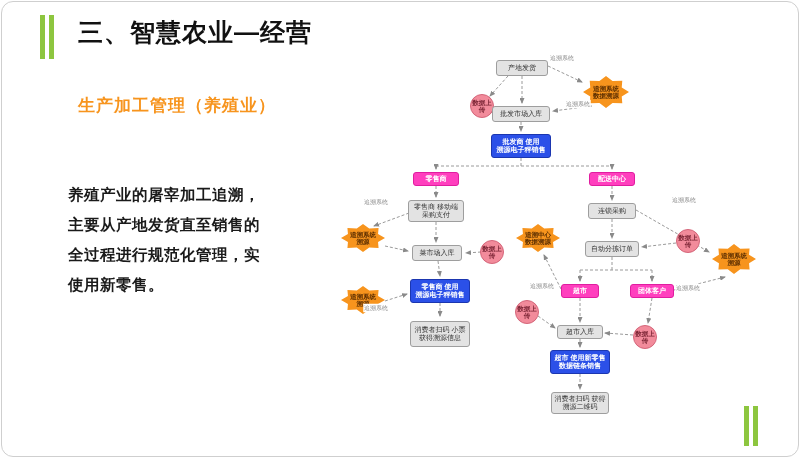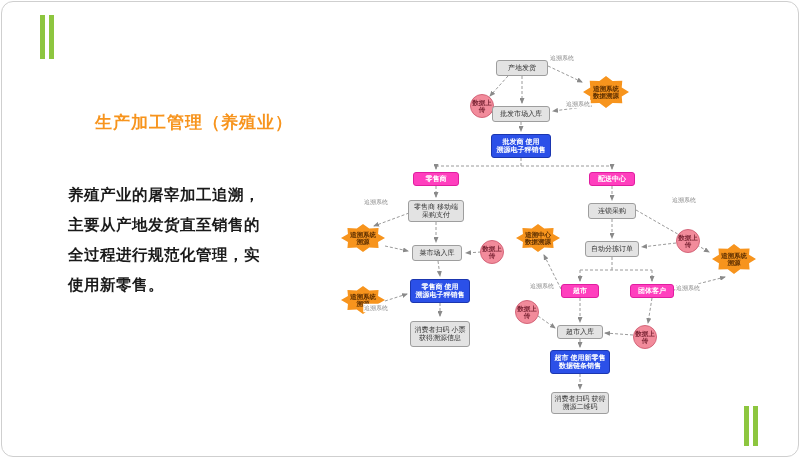--- a/index.html
+++ b/index.html
@@ -7,21 +7,21 @@
 
   
   .bars{position:absolute;display:flex;gap:4px;}
   .bars .bar{display:block;width:5px;background:var(--accent-green,#8DC63F);}
   .bars-tl{left:38px;top:13px;height:44px;}
   .bars-tl .bar{height:44px;}
   .bars-br{left:742px;top:404px;height:40px;}
   .bars-br .bar{height:40px;}
 
   .title{position:absolute;left:76px;top:14px;margin:0;font-size:25px;font-weight:bold;color:#111;letter-spacing:1px;}
-  .subtitle{position:absolute;left:76px;top:92px;margin:17px;font-size:17px;font-weight:bold;color:var(--orange,#F7941D);letter-spacing:1px;}
+  .subtitle{position:absolute;left:76px;top:92px;margin:0;font-size:17px;font-weight:bold;color:var(--orange,#F7941D);letter-spacing:1px;}
   .body-text{position:absolute;left:66px;top:178px;margin:0;width:232px;font-size:15.5px;font-weight:bold;color:#1a1a1a;line-height:30px;letter-spacing:0.5px;white-space:pre-line;}
 
   
   .flowchart{position:absolute;left:338px;top:48px;width:442px;height:396px;}
   .flowchart svg{position:absolute;left:0;top:0;}
   .nodes{position:absolute;left:0;top:0;width:100%;height:100%;}
   .node{position:absolute;box-sizing:border-box;display:flex;align-items:center;justify-content:center;text-align:center;font-size:7px;line-height:1.15;white-space:pre-line;padding:1px;border-radius:3px;}
   .node.gray{background:var(--node-gray-fill,#E3E3E3);border:1px solid var(--node-gray-border,#9E9E9E);color:#333;}
   .node.blue{background:var(--blue-fill,#2B50E8);border:1px solid #1b36b0;color:#fff;font-weight:bold;}
   .node.pink{background:var(--pink-fill,#FF3FBE);border:1px solid #e01da0;color:#fff;font-weight:bold;}
@@ -32,20 +32,21 @@
 </style>
 </head>
 <body>
 
 <div class="slide">
   <div class="bars bars-tl">
     <span class="bar"></span>
     <span class="bar"></span>
   </div>
 
+  <h1 class="title">三、智慧农业—经营</h1>
   <h2 class="subtitle">生产加工管理（养殖业）</h2>
   <p class="body-text">养殖产业的屠宰加工追溯，
 主要从产地发货直至销售的
 全过程进行规范化管理，实
 使用新零售。</p>
 
   <div class="flowchart">
     <svg width="442" height="396" viewBox="0 0 442 396">
       <defs>
         <marker id="arrow" markerWidth="6" markerHeight="5" refX="5" refY="2.5" orient="auto">

